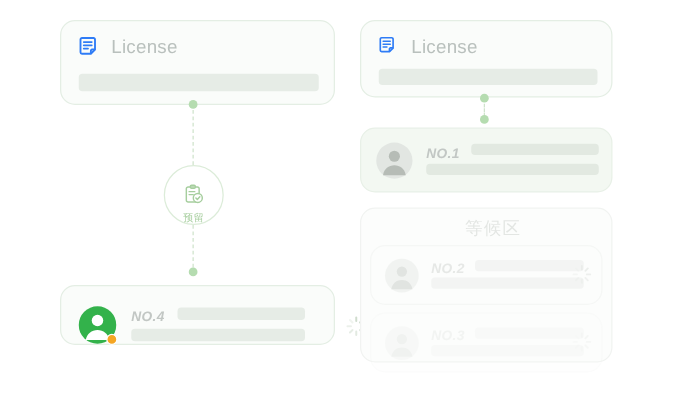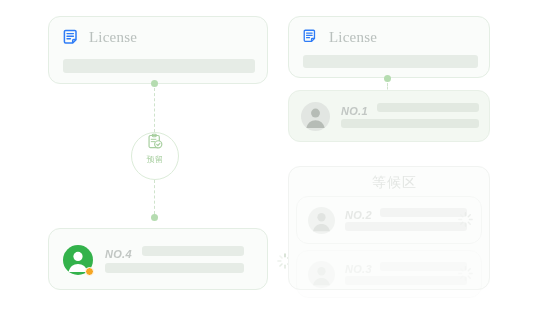--- a/index.html
+++ b/index.html
@@ -17,21 +17,21 @@
     box-sizing:border-box;
     background:#fafcfa;
     border:1px solid #e4eee4;
     border-radius:12px;
   }
   .card.plain{background:#fbfdfb;}
 
   
   .lic-head{
     position:absolute;left:14px;top:12px;
-    display:flex;align-items:center;gap:9px;font-family:Liberation Serif, serif;
+    display:flex;align-items:center;gap:9px;
   }
   .doc-icon{width:17px;height:17px;display:block;}
   .lic-title{
     font-size:15px;color:#b9c0bd;letter-spacing:.2px;
     white-space:nowrap;
   }
   .bar{
     position:absolute;border-radius:3px;background:#e6ece6;
   }
 
@@ -64,21 +64,21 @@
     position:absolute;width:0;
     border-left:1px dashed #cfe3cc;
   }
 
   
   .node{
     position:absolute;
     width:46px;height:46px;border-radius:50%;
     background:#ffffff;border:1px solid #dcecd9;
     display:flex;flex-direction:column;
-    align-items:center;justify-content:flex-start;
+    align-items:center;justify-content:flex-end;
     gap:1px;
   }
   .node-label{
     font-size:8px;color:#a6ce9e;line-height:1;
     letter-spacing:.5px;
   }
 
   
   .zone{
     position:absolute;
@@ -129,21 +129,21 @@
         <circle cx="13.6" cy="12.6" r="4" fill="#ffffff" stroke="#a6ce9e" stroke-width="1.3"></circle>
         <path d="M11.9 12.6l1.3 1.3 2.2-2.4" fill="none" stroke="#a6ce9e" stroke-width="1.3" stroke-linecap="round" stroke-linejoin="round"></path>
       </svg>
     </span>
     <span class="node-label">预留</span>
   </div>
 
   <div class="dline" style="left:154px;top:180px;height:34px;"></div>
   <div class="dot" style="left:151px;top:214px;"></div>
 
-  <div class="card" style="left:48px;top:228px;width:220px;height:62px;padding-left:29px;">
+  <div class="card" style="left:48px;top:228px;width:220px;height:48px;padding-left:29px;">
     <div class="avatar" style="left:14px;top:16px;width:30px;height:30px;background:#33b24b;">
       <svg viewBox="0 0 30 30" width="30" height="30">
         <circle cx="15" cy="11.4" r="4.6" fill="#ffffff"></circle>
         <path d="M5.6 27c.9-5.2 4.7-8.1 9.4-8.1s8.5 2.9 9.4 8.1z" fill="#ffffff"></path>
       </svg>
       <span class="badge"></span>
     </div>
     <span class="no-label" style="left:56px;top:19px;">NO.4</span>
     <div class="bar" style="left:93px;top:17px;width:102px;height:10px;"></div>
     <div class="bar" style="left:56px;top:34px;width:139px;height:10px;"></div>
@@ -176,21 +176,21 @@
       </span>
       <span class="lic-title">License</span>
     </div>
     <div class="bar" style="left:14px;top:38px;width:175px;height:13px;"></div>
   </div>
 
   <div class="dot" style="left:384px;top:75px;"></div>
   <div class="dline" style="left:387px;top:83px;height:10px;"></div>
   <div class="dot" style="left:384px;top:92px;"></div>
 
-  <div class="card" style="left:288px;top:90px;width:202px;height:52px;background:#f3f8f2;border-color:#e8f0e7;">
+  <div class="card" style="left:288px;top:102px;width:202px;height:52px;background:#f3f8f2;border-color:#e8f0e7;">
     <div class="avatar" style="left:12px;top:11px;width:29px;height:29px;background:#e2e6e2;">
       <svg viewBox="0 0 30 30" width="29" height="29">
         <circle cx="15" cy="11.4" r="4.6" fill="#b6bcb6"></circle>
         <path d="M5.6 27c.9-5.2 4.7-8.1 9.4-8.1s8.5 2.9 9.4 8.1z" fill="#b6bcb6"></path>
       </svg>
     </div>
     <span class="no-label" style="left:52px;top:14px;">NO.1</span>
     <div class="bar" style="left:88px;top:12px;width:102px;height:9px;background:#e2e9e1;"></div>
     <div class="bar" style="left:52px;top:28px;width:138px;height:9px;background:#e2e9e1;"></div>
   </div>

